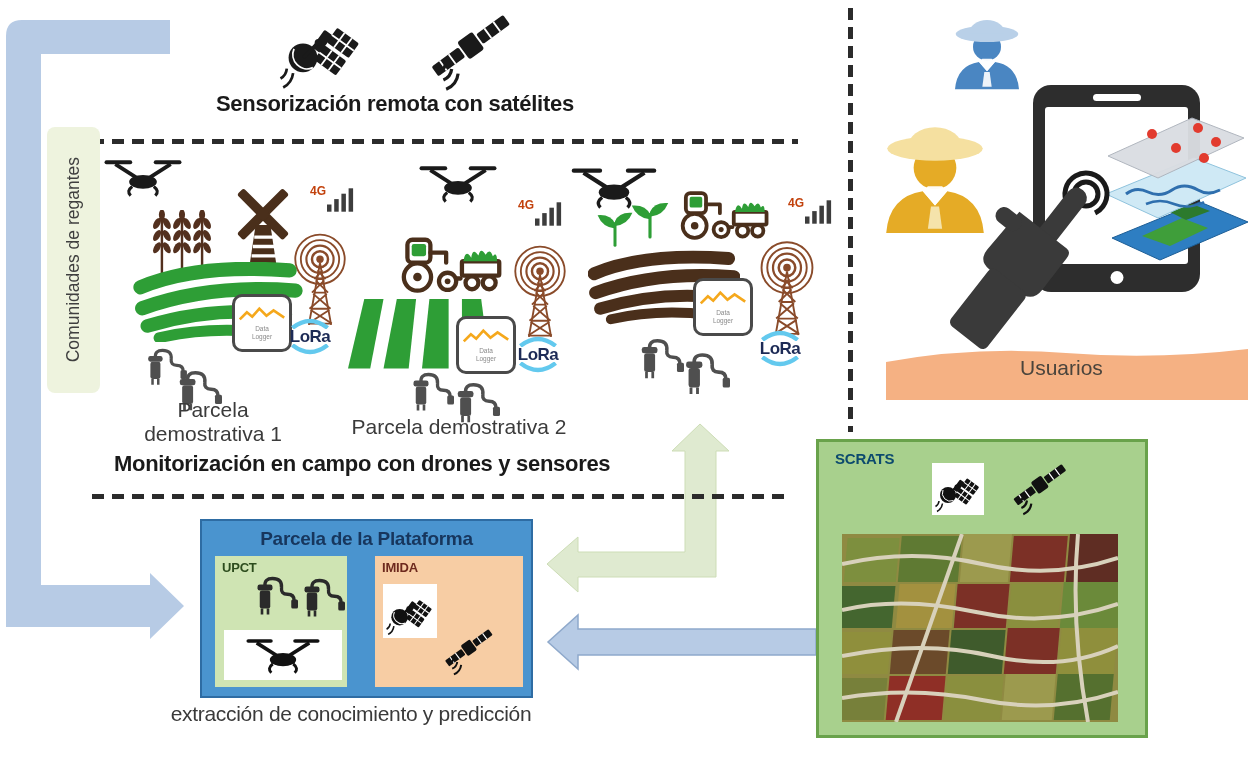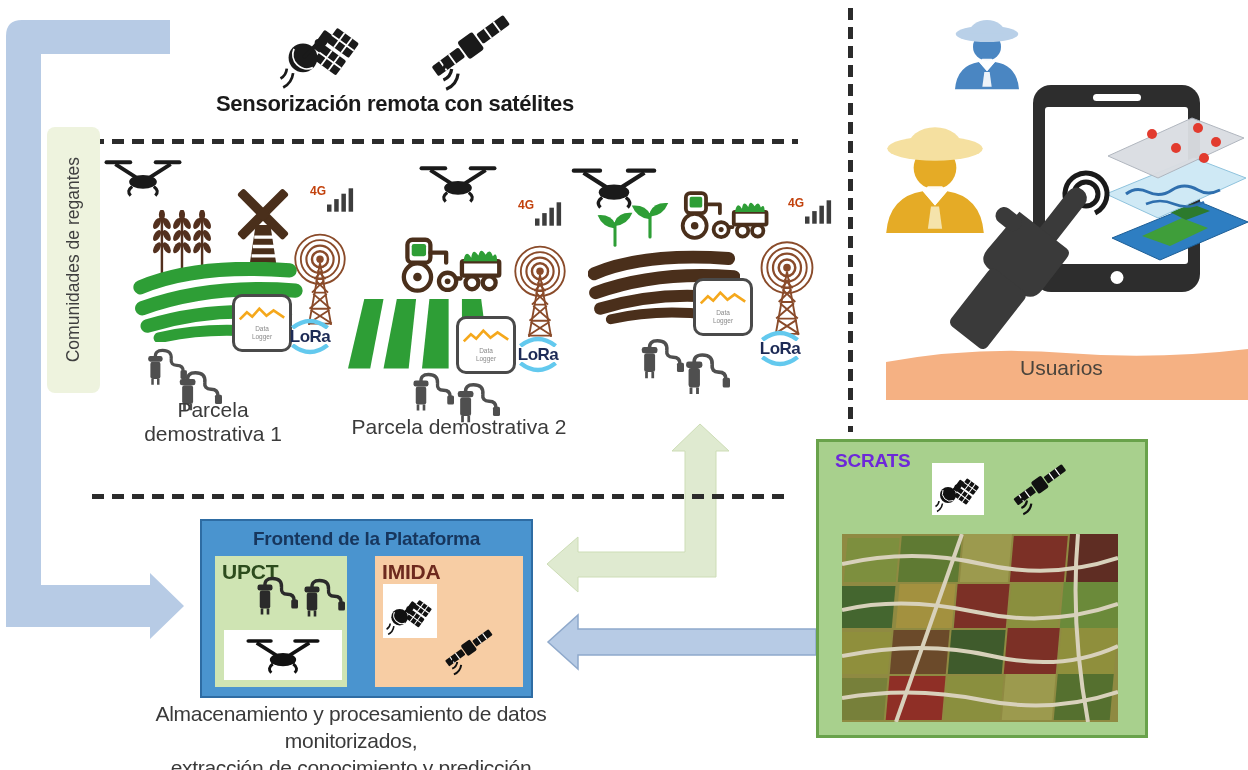--- a/index.html
+++ b/index.html
@@ -24,24 +24,24 @@
   .lora svg{width:44px;height:11px;}
   .loratext{font-size:17px;font-weight:800;color:var(--lora-navy,#1d2b56);letter-spacing:-0.5px;margin:-1px 0;}
   .tablet{background:#2d2d2d;border-radius:18px;}
   .tablet .screen{position:absolute;left:12px;right:12px;top:22px;bottom:28px;background:#fff;border-radius:3px;}
   .tablet .speaker{position:absolute;left:50%;top:9px;transform:translateX(-50%);width:48px;height:7px;background:#fff;border-radius:4px;}
   .tablet .homebtn{position:absolute;left:50%;bottom:8px;transform:translateX(-50%);width:13px;height:13px;background:#fff;border-radius:50%;}
   .band-text{font-size:21px;color:#4a443c;}
   .backend-box{background:var(--backend-blue,#4a94cf);border:2px solid #2e6ca3;box-sizing:border-box;}
   .backend-title{font-size:19px;font-weight:bold;color:#17365d;text-align:center;letter-spacing:-0.3px;}
   .sub-box{box-sizing:border-box;}
-  .sub-label{font-size:21px;font-weight:bold;letter-spacing:-0.2px;}
+  .sub-label{font-size:13px;font-weight:bold;letter-spacing:-0.2px;}
   .caption{font-size:21px;color:#3a3a3a;text-align:center;letter-spacing:-0.3px;line-height:1.28;}
   .scrats-box{background:var(--scrats-green,#a8d08d);border:3px solid #69a24b;box-sizing:border-box;}
-  .scrats-label{font-size:19px;font-weight:bold;color:#6d28d9;letter-spacing:-0.2px;}
+  .scrats-label{font-size:15px;font-weight:bold;color:#0c4a6e;letter-spacing:-0.2px;}
   .white-chip{background:#fff;}
 </style>
 </head>
 <body>
 
 <div class="stage">
 
   <svg width="0" height="0" style="position:absolute" aria-hidden="true">
     <defs>
       <symbol id="sym-drone" viewBox="0 0 100 52">
@@ -338,20 +338,21 @@
         <path d="M6 1 Q30 20 54 1" stroke="var(--lora-cyan,#63c9ee)" stroke-width="6" fill="none"></path>
       </svg>
   </div>
   <svg class="abs" style="left:634px;top:336px;color:var(--sensor-gray,#4f4f4f)" width="50" height="47" fill="currentColor">
       <use href="#sym-sensor"></use>
     </svg>
   <svg class="abs" style="left:678px;top:350px;color:var(--sensor-gray,#4f4f4f)" width="52" height="49" fill="currentColor">
       <use href="#sym-sensor"></use>
     </svg>
 
+  <div class="abs heading" style="left:114px;top:451px;font-size:22px;">Monitorización en campo con drones y sensores</div>
 
   <svg class="abs" style="left:947px;top:6px;" width="80" height="92" viewBox="0 0 120 116">
     <circle cx="60" cy="50" r="21" fill="#4a86c2"></circle>
     <path d="M12 114 q3 -36 36 -41 l12 14 l12 -14 q33 5 36 41 z" fill="#4a86c2"></path>
     <path d="M48 73 l12 14 l12 -14 -5 -5 h-14 z" fill="#fff" opacity="0.95"></path>
     <path d="M56 88 h8 l3 22 h-14 z" fill="#fff" opacity="0.9"></path>
     <ellipse cx="60" cy="31" rx="47" ry="12" fill="#b9d0e8"></ellipse>
     <path d="M33 30 a27 20 0 0 1 54 0 z" fill="#b9d0e8"></path>
   </svg>
   <svg class="abs" style="left:874px;top:110px;" width="122" height="132" viewBox="0 0 120 116">
@@ -405,21 +406,21 @@
       <rect x="56" y="118" width="46" height="72" rx="6"></rect>
     </g>
   </svg>
 
   <svg class="abs" style="left:886px;top:342px;" width="362" height="58" viewBox="0 0 362 58">
     <path d="M0 20 Q90 4 180 11 Q270 18 362 7 L362 58 L0 58 Z" fill="var(--users-orange,#f5b183)"></path>
   </svg>
   <div class="abs band-text" style="left:1020px;top:356px;">Usuarios</div>
 
   <div class="abs backend-box" style="left:200px;top:519px;width:333px;height:179px;">
-    <div class="backend-title" style="margin-top:7px;">Frontend de la Plataforma</div>
+    <div class="backend-title" style="margin-top:7px;">Parcela de la Plataforma</div>
   </div>
   <div class="abs sub-box" style="left:215px;top:556px;width:132px;height:131px;background:var(--upct-green,#cfe4b3);">
     <div class="sub-label" style="margin:4px 0 0 7px;color:#2d4c1d;">UPCT</div>
   </div>
   <svg class="abs" style="left:250px;top:574px;color:#2a2a2a" width="48" height="45" fill="currentColor">
       <use href="#sym-sensor"></use>
     </svg>
   <svg class="abs" style="left:297px;top:576px;color:#2a2a2a" width="48" height="45" fill="currentColor">
       <use href="#sym-sensor"></use>
     </svg>
@@ -433,21 +434,20 @@
   </div>
   <div class="abs white-chip" style="left:383px;top:584px;width:54px;height:54px;"></div>
   <svg class="abs" style="left:384px;top:585px;color:#111" width="52" height="52" fill="currentColor">
       <use href="#sym-dishsat"></use>
     </svg>
   <svg class="abs" style="left:441px;top:620px;color:#111" width="56" height="56" fill="currentColor">
       <use href="#sym-barsat"></use>
     </svg>
 
   <div class="abs caption" style="left:110px;top:701px;width:482px;">
-    <div>Almacenamiento y procesamiento de datos monitorizados,</div>
     <div>extracción de conocimiento y predicción</div>
   </div>
 
   <div class="abs scrats-box" style="left:816px;top:439px;width:332px;height:299px;">
     <div class="scrats-label" style="margin:8px 0 0 16px;">SCRATS</div>
   </div>
   <div class="abs white-chip" style="left:932px;top:463px;width:52px;height:52px;"></div>
   <svg class="abs" style="left:933px;top:464px;color:#111" width="50" height="50" fill="currentColor">
       <use href="#sym-dishsat"></use>
     </svg>

